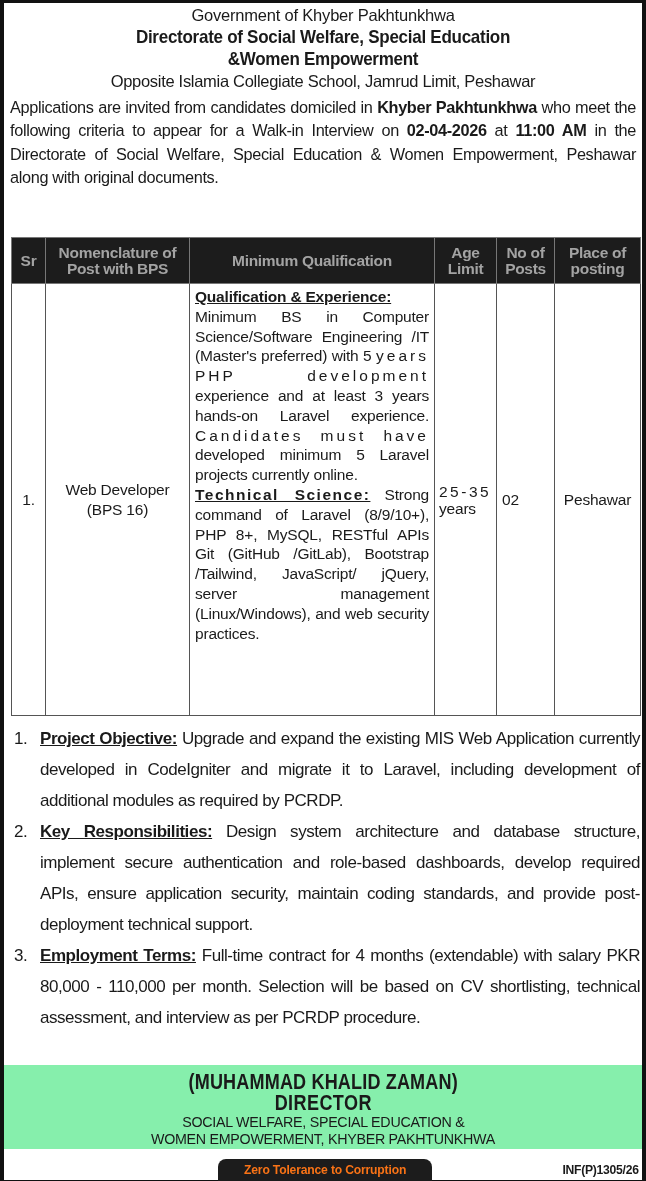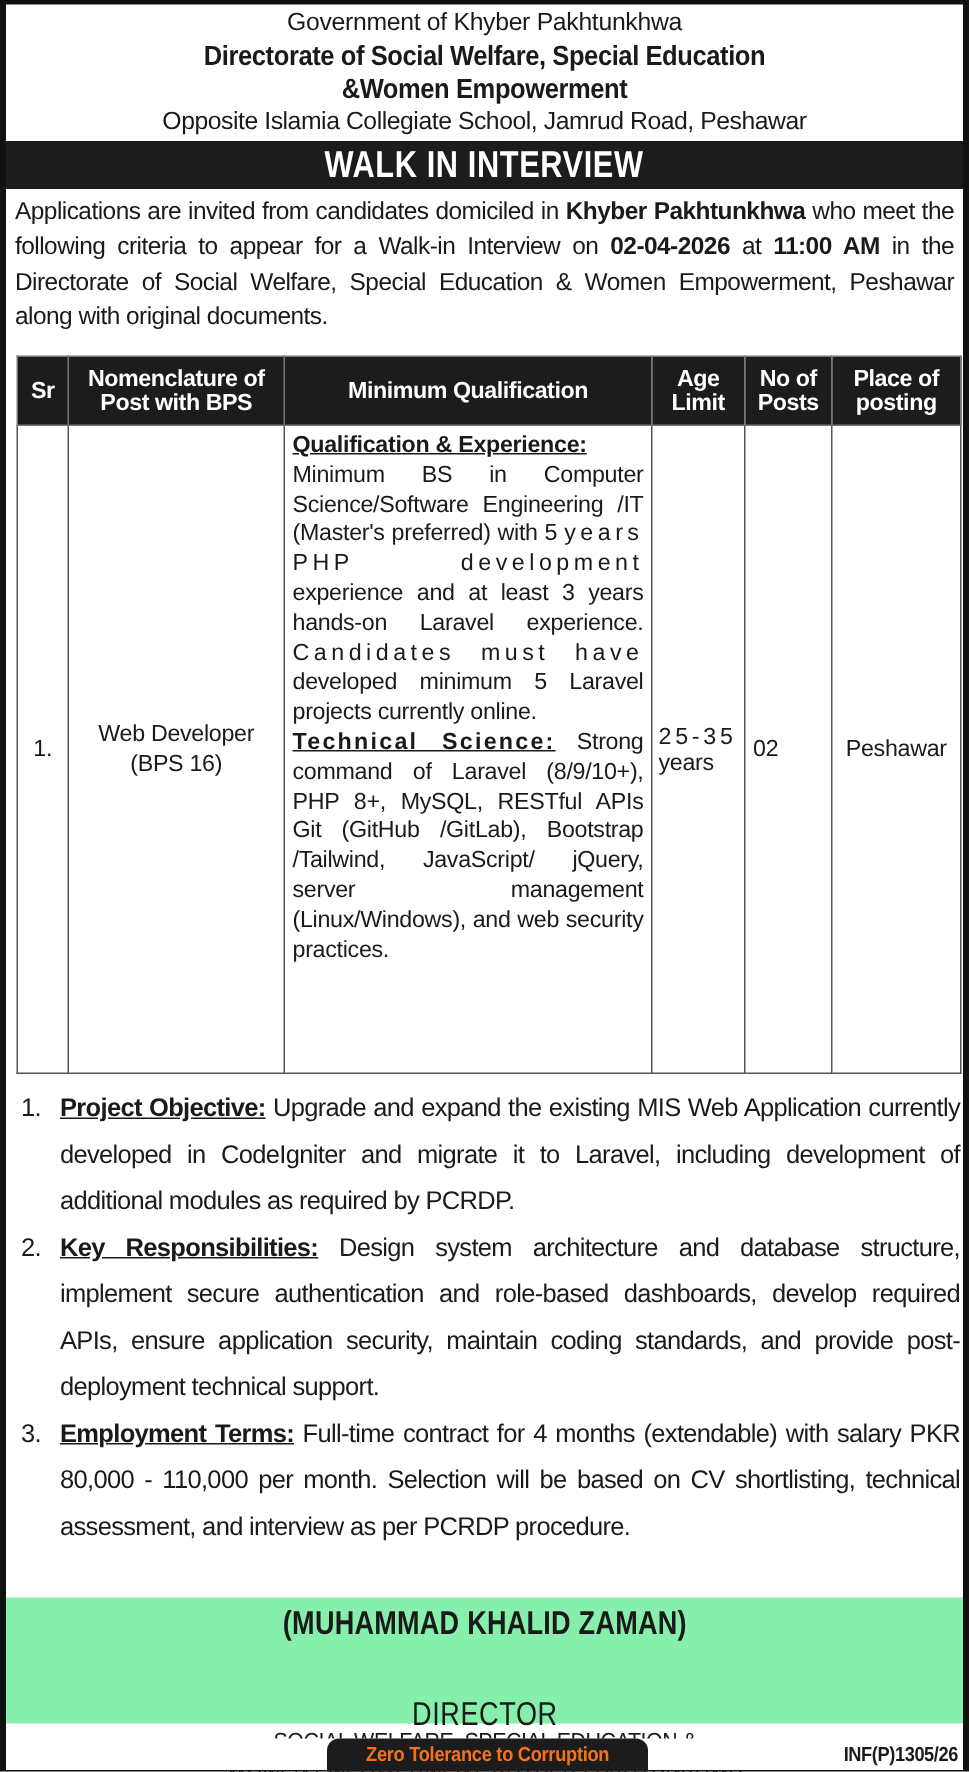--- a/index.html
+++ b/index.html
@@ -24,21 +24,21 @@
     .intro {
       font-size: 16.3px; line-height: 23.3px; padding: 4px 6px 0 6px;
       text-align: justify; letter-spacing: -0.35px;
     }
     .intro b { font-weight: bold; }
     table.jobs {
       position: absolute; left: 7px; top: 234px; width: 629px;
       border-collapse: collapse; table-layout: fixed;
     }
     table.jobs th {
-      background: #1c1c1c; color: #ffffff; font-weight: bold;
+      background: #1c1c1c; color: #a3a3a3; font-weight: bold;
       font-size: 15.5px; line-height: 16px; height: 46px;
       border: 1px solid #777; text-align: center; vertical-align: middle;
       letter-spacing: -0.3px;
     }
     table.jobs td {
       border: 1px solid #555; font-size: 15.5px; vertical-align: middle;
       text-align: center; letter-spacing: -0.2px;
     }
     td.qual {
       text-align: justify !important; vertical-align: top !important;
@@ -58,21 +58,21 @@
     }
     .pt .num { width: 32px; padding-left: 6px; flex-shrink: 0; }
     .pt .body { flex: 1; text-align: justify; }
     .pt .ttl { font-weight: bold; text-decoration: underline; }
     .sig {
       position: absolute; left: 0; top: 1062px; width: 638px; height: 84px;
       background: #86efac; text-align: center;
     }
     .sig .name { font-weight: bold; font-size: 22px; line-height: 22px; padding-top: 6px; letter-spacing: 0.2px; }
     .sig .name span, .sig .role span { display: inline-block; transform: scaleX(0.82); }
-    .sig .role { font-weight: normal; font-size: 22px; line-height: 20px; letter-spacing: 0.5px; margin-top: 40px; }
+    .sig .role { font-weight: bold; font-size: 22px; line-height: 20px; letter-spacing: 0.5px; }
     .sig .org { font-size: 15.5px; line-height: 17px; letter-spacing: -0.3px; }
     .sig .org span { display: inline-block; transform: scaleX(0.92); }
     .foot { position: absolute; left: 0; top: 1156px; width: 638px; height: 21px; background: #fff; }
     .pill {
       position: absolute; left: 214px; top: 0px; width: 214px; height: 22px;
       background: #1c1c1c; color: #f97316; border-radius: 8px 8px 0 0;
       text-align: center; font-size: 13.5px; line-height: 22px; font-weight: bold;
       letter-spacing: -0.2px;
     }
     .pill span { display: inline-block; transform: scaleX(0.9); }
@@ -84,26 +84,23 @@
   </style>
 </head>
 <body>
 
 <div class="frame">
 
   <div class="hdr">
     <div class="l1">Government of Khyber Pakhtunkhwa</div>
     <div class="l2">Directorate of Social Welfare, Special Education</div>
     <div class="l3">&amp;Women Empowerment</div>
-    <div class="l4">Opposite Islamia Collegiate School, Jamrud Road, Peshawar</div>
+    <div class="l4">Opposite Islamia Collegiate School, Jamrud Limit, Peshawar</div>
   </div>
 
-  <div class="banner">
-    <span>WALK IN INTERVIEW</span>
-  </div>
 
   <p class="intro"><span>Applications are invited from candidates domiciled in </span><b>Khyber Pakhtunkhwa</b><span> who meet the following criteria to appear for a Walk-in Interview on </span><b>02-04-2026</b><span> at </span><b>11:00 AM</b><span> in the Directorate of Social Welfare, Special Education &amp; Women Empowerment, Peshawar along with original documents.</span></p>
 
   <table class="jobs">
     <colgroup>
       <col style="width:34px">
       <col style="width:144px">
       <col style="width:245px">
       <col style="width:62px">
       <col style="width:58px">

